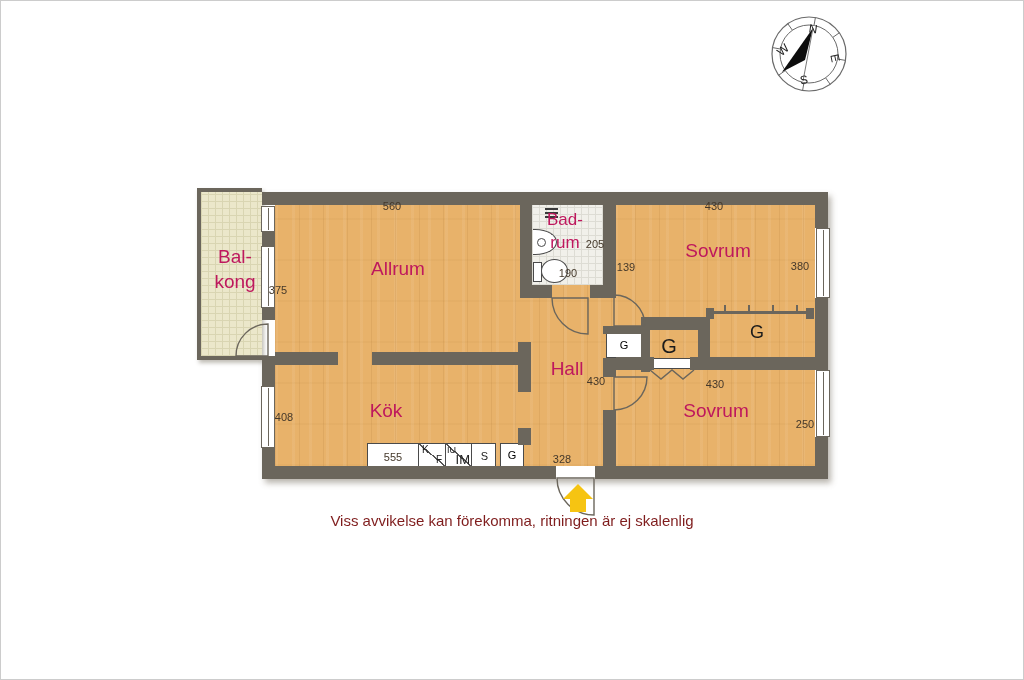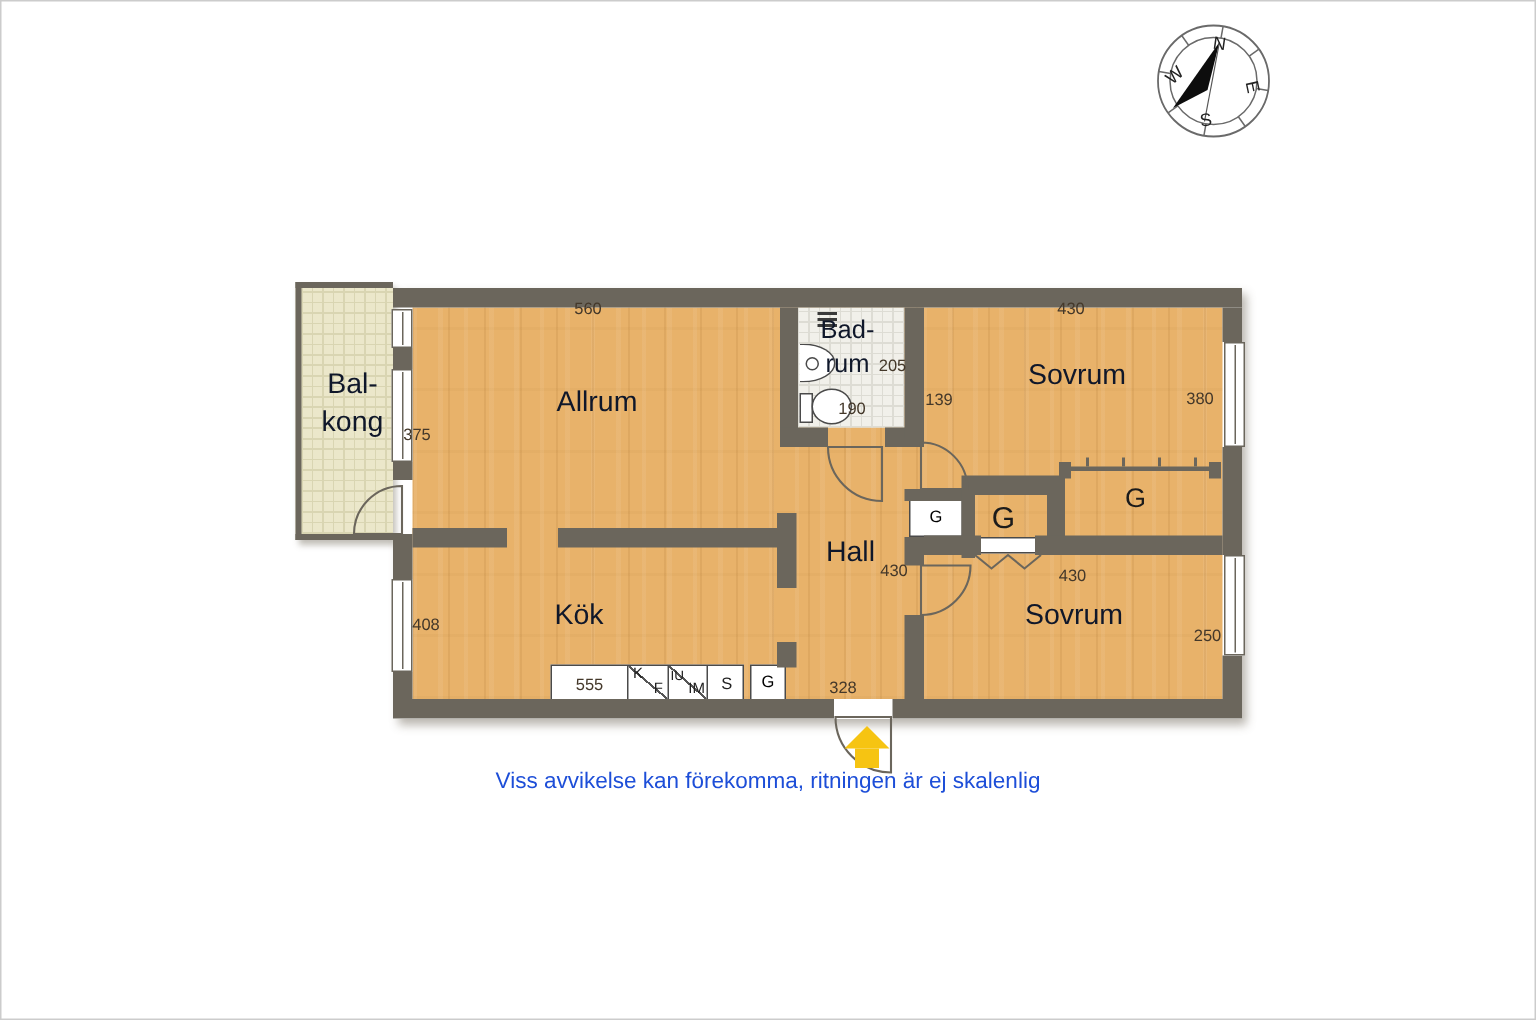--- a/index.html
+++ b/index.html
@@ -25,31 +25,31 @@
       repeating-linear-gradient(0deg, #dddcd4 0 1px, transparent 1px 7px);}
   
   .wall{position:absolute;background:#6b665c;z-index:4;}
   .win{position:absolute;background:#ffffff;border:1px solid #6b665c;z-index:5;box-sizing:border-box;}
   .win::after{content:"";position:absolute;left:50%;top:1px;bottom:1px;width:1px;background:#6b665c;}
   .wbox{position:absolute;background:#fff;border:1px solid #4a4a4a;z-index:3;box-sizing:border-box;}
   .sect{position:absolute;top:0;bottom:0;box-sizing:border-box;border-left:1px solid #4a4a4a;}
   .diag{background:linear-gradient(to top right, transparent calc(50% - 0.7px), #555 calc(50% - 0.7px), #555 calc(50% + 0.7px), transparent calc(50% + 0.7px));}
   .ring{position:absolute;border:1px solid #555;border-radius:50%;background:#fff;box-sizing:border-box;z-index:3;}
   
-  .rlabel{position:absolute;z-index:7;color:#0f172a;font-size:19px;text-align:center;line-height:25px;}
+  .rlabel{position:absolute;z-index:7;color:#be185d;font-size:19px;text-align:center;line-height:25px;}
   .two-line{white-space:pre-line;}
   .dim{position:absolute;z-index:7;color:#44382a;font-size:11px;text-align:center;line-height:12px;}
   .tiny{font-size:10px;line-height:10px;color:#222;position:absolute;z-index:4;}
   .glabel{position:absolute;z-index:7;color:#1b1b1b;text-align:center;}
   .tick{position:absolute;background:#6b665c;z-index:6;}
   .symbols{position:absolute;left:0;top:0;z-index:6;}
   .arrowhead{position:absolute;width:0;height:0;z-index:7;
     border-left:15px solid transparent;border-right:15px solid transparent;border-bottom:15px solid #f6c412;}
   .arrowstem{position:absolute;background:#f6c412;z-index:7;}
-  .disc{position:absolute;z-index:7;width:1024px;text-align:center;color:#1d4ed8;font-size:15px;}
+  .disc{position:absolute;z-index:7;width:1024px;text-align:center;color:#7f1d1d;font-size:15px;}
   .compass{position:absolute;z-index:8;}
 </style>
 </head>
 <body>
 
 <div class="canvas">
   <div class="frame"></div>
 
   <div class="bshadow" style="left:262px;top:192px;width:566px;height:287px;"></div>
 
@@ -102,21 +102,21 @@
   <div class="wbox" style="left:367px;top:443px;width:129px;height:24px;">
     <div class="sect" style="left:0;width:50px;border-left:none;text-align:center;line-height:24px;">
       <span class="dim" style="position:static;">555</span>
     </div>
     <div class="sect diag" style="left:50px;width:27px;">
       <span class="tiny" style="left:3px;top:1px;">K</span>
       <span class="tiny" style="right:3px;bottom:1px;">F</span>
     </div>
     <div class="sect diag" style="left:77px;width:26px;">
       <span class="tiny" style="left:1px;top:1px;font-size:9px;">IU</span>
-      <span class="tiny" style="right:1px;bottom:1px;font-size:10px;margin-top:20px;">IM</span>
+      <span class="tiny" style="right:1px;bottom:1px;font-size:13px;margin-top:20px;">IM</span>
     </div>
     <div class="sect" style="left:103px;width:26px;text-align:center;line-height:24px;font-size:11px;color:#222;">
       <span>S</span>
     </div>
   </div>
 
   <div class="wbox" style="left:500px;top:443px;width:24px;height:24px;text-align:center;line-height:22px;font-size:11px;">
     <span>G</span>
   </div>
 

